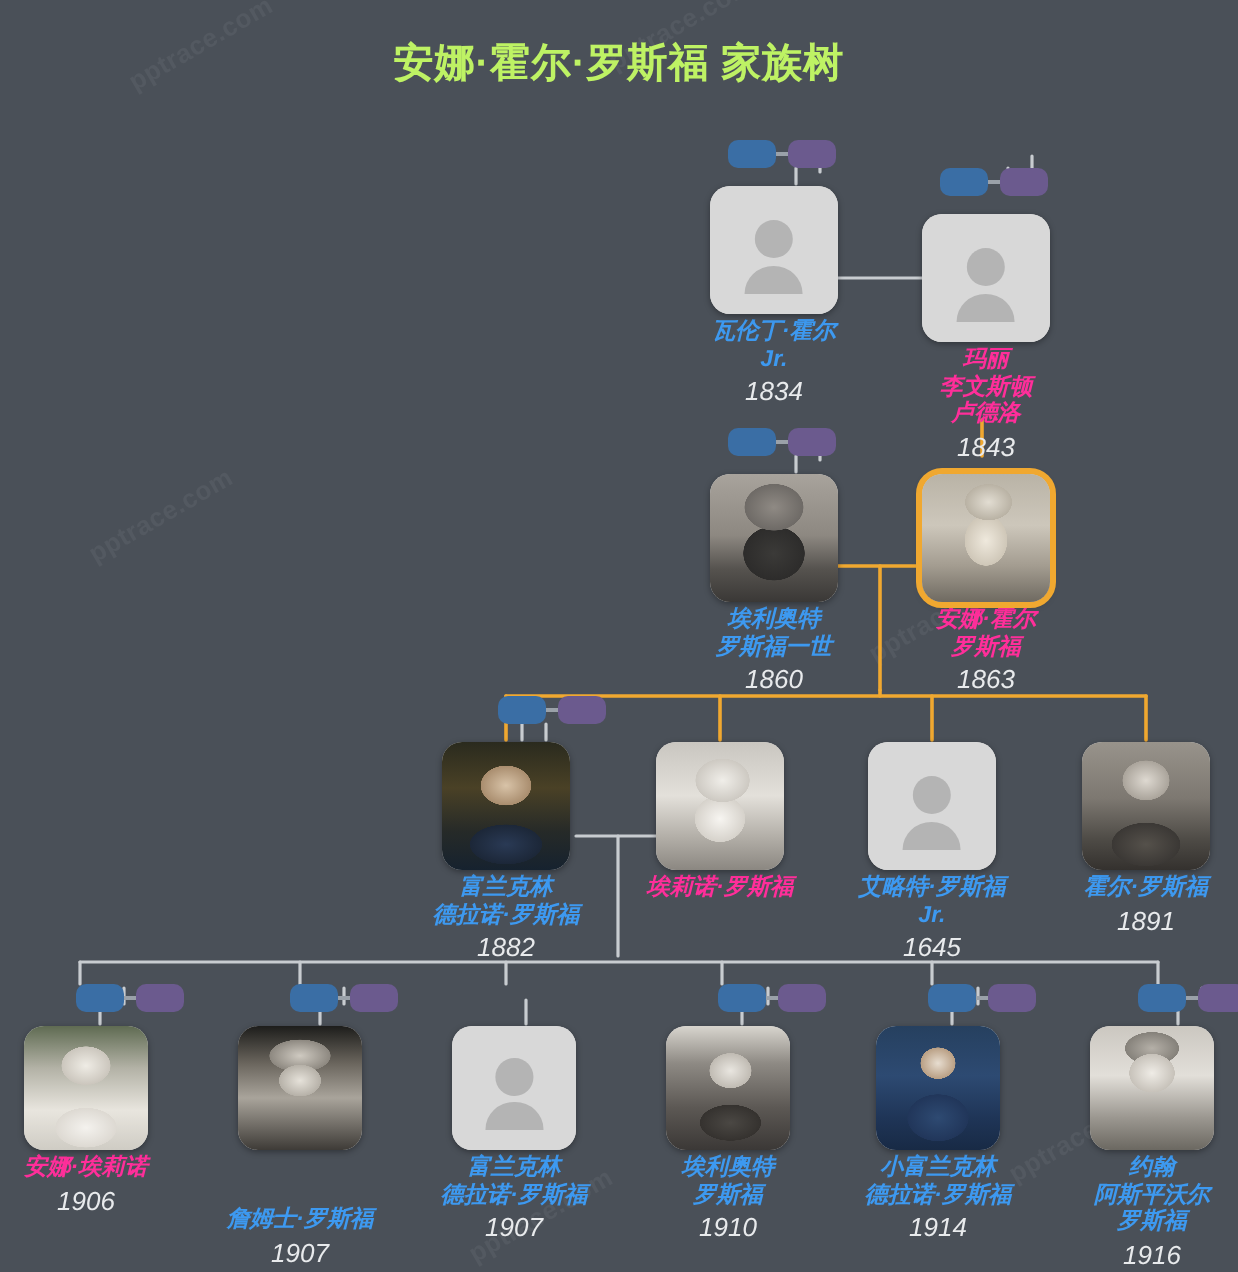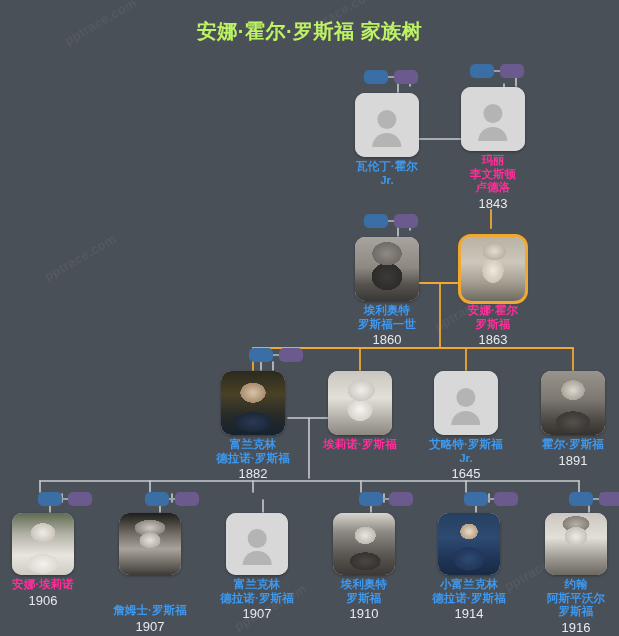--- a/index.html
+++ b/index.html
@@ -38,21 +38,21 @@
     margin-top:7px;
     color:#9aa1a9;
     font-size:12px;
     letter-spacing:.2px;
   }
 
   
   #links { position:absolute; inset:0; width:619px; height:636px; }
 
   
-  .person { position:absolute; }
+  .person { position:absolute;font-style:italic; }
   .photo {
     position:relative;
     border-radius:10px;
     overflow:hidden;
     background:#d9d9d9;
     box-shadow:0 1px 3px rgba(0,0,0,.35);
   }
   .photo.focus {
     outline:3px solid #f0a830;
     outline-offset:0px;
@@ -183,24 +183,25 @@
       <div class="pill purple"></div>
     </div>
     <div class="photo" style="width:64px; height:64px;">
       <div class="av-bg"></div>
       <div class="av-head"></div>
       <div class="av-body"></div>
     </div>
     <div class="label" style="width:110px; margin-left:-23px;">
       <div class="nm m">瓦伦丁·霍尔
 Jr.</div>
-    </div>
-  </div>
-
-  <div class="person" style="left:461px; top:87px; width:64px;">
+      <div class="yr">1834</div>
+    </div>
+  </div>
+
+  <div class="person" style="left:461px; top:107px; width:64px;">
     <div class="pills" style="left:9px; top:-23px;">
       <div class="pill blue"></div>
       <div class="pill-gap"></div>
       <div class="pill purple"></div>
     </div>
     <div class="photo" style="width:64px; height:64px;">
       <div class="av-bg"></div>
       <div class="av-head"></div>
       <div class="av-body"></div>
     </div>

